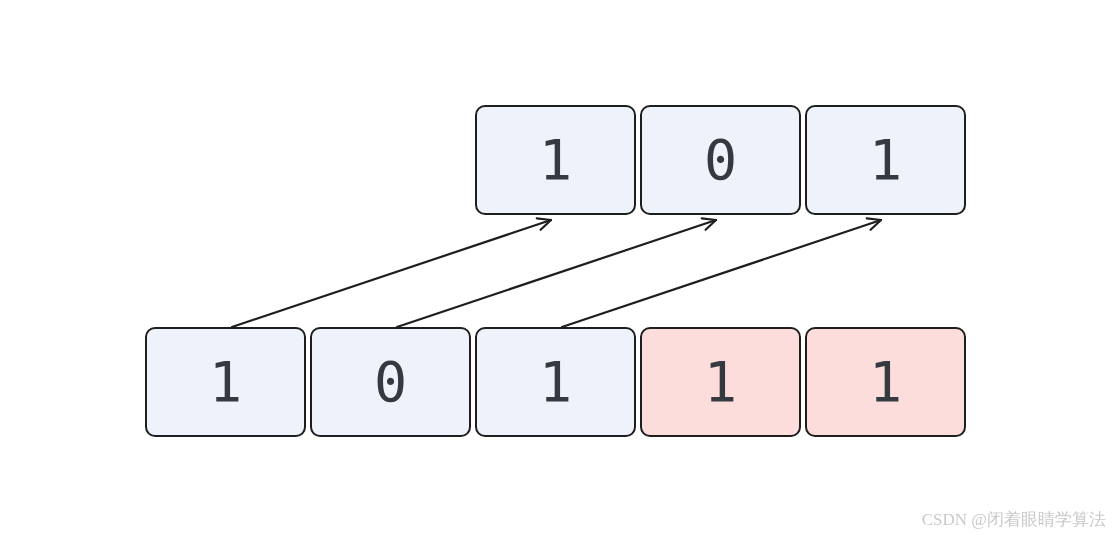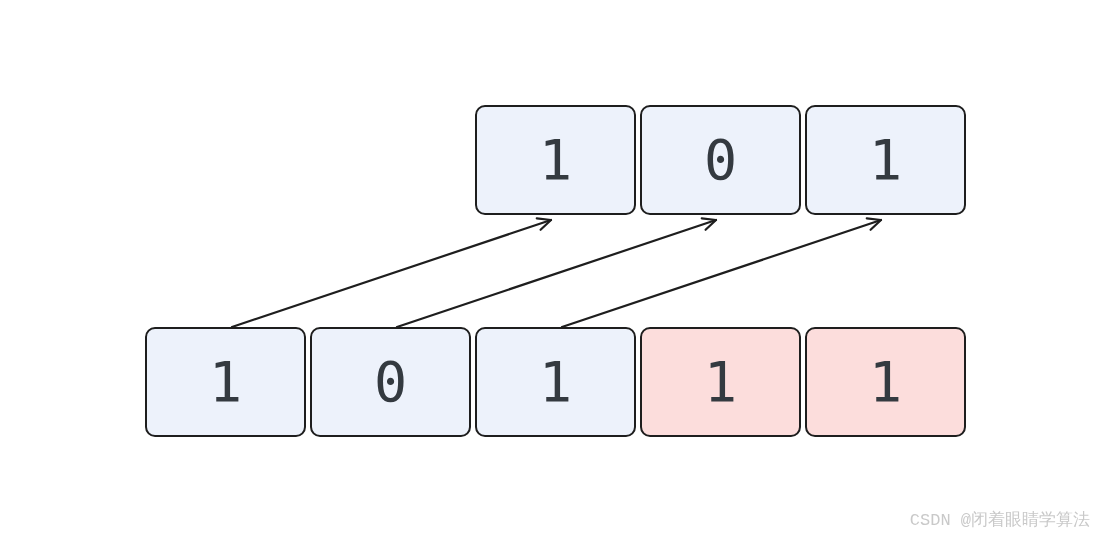--- a/index.html
+++ b/index.html
@@ -37,23 +37,23 @@
     background: #edf2fb;
   }
   .cell-value {
     font-family: "DejaVu Sans Mono", "Liberation Mono", monospace;
     font-size: 55px;
     line-height: 1;
     color: var(--text, #343a40);
   }
   .watermark {
     position: absolute;
-    right: 24px;
+    right: 8px;
     bottom: 10px;
-    font-family: Liberation Mono, monospace;
+    font-family: Liberation Serif, serif;
     font-size: 17px;
     color: var(--watermark, #c9c9c9);
     text-shadow: 0 1px 0 rgba(255,255,255,0.9);
     white-space: nowrap;
   }
 </style>
 </head>
 <body>
 
 <div class="canvas">

